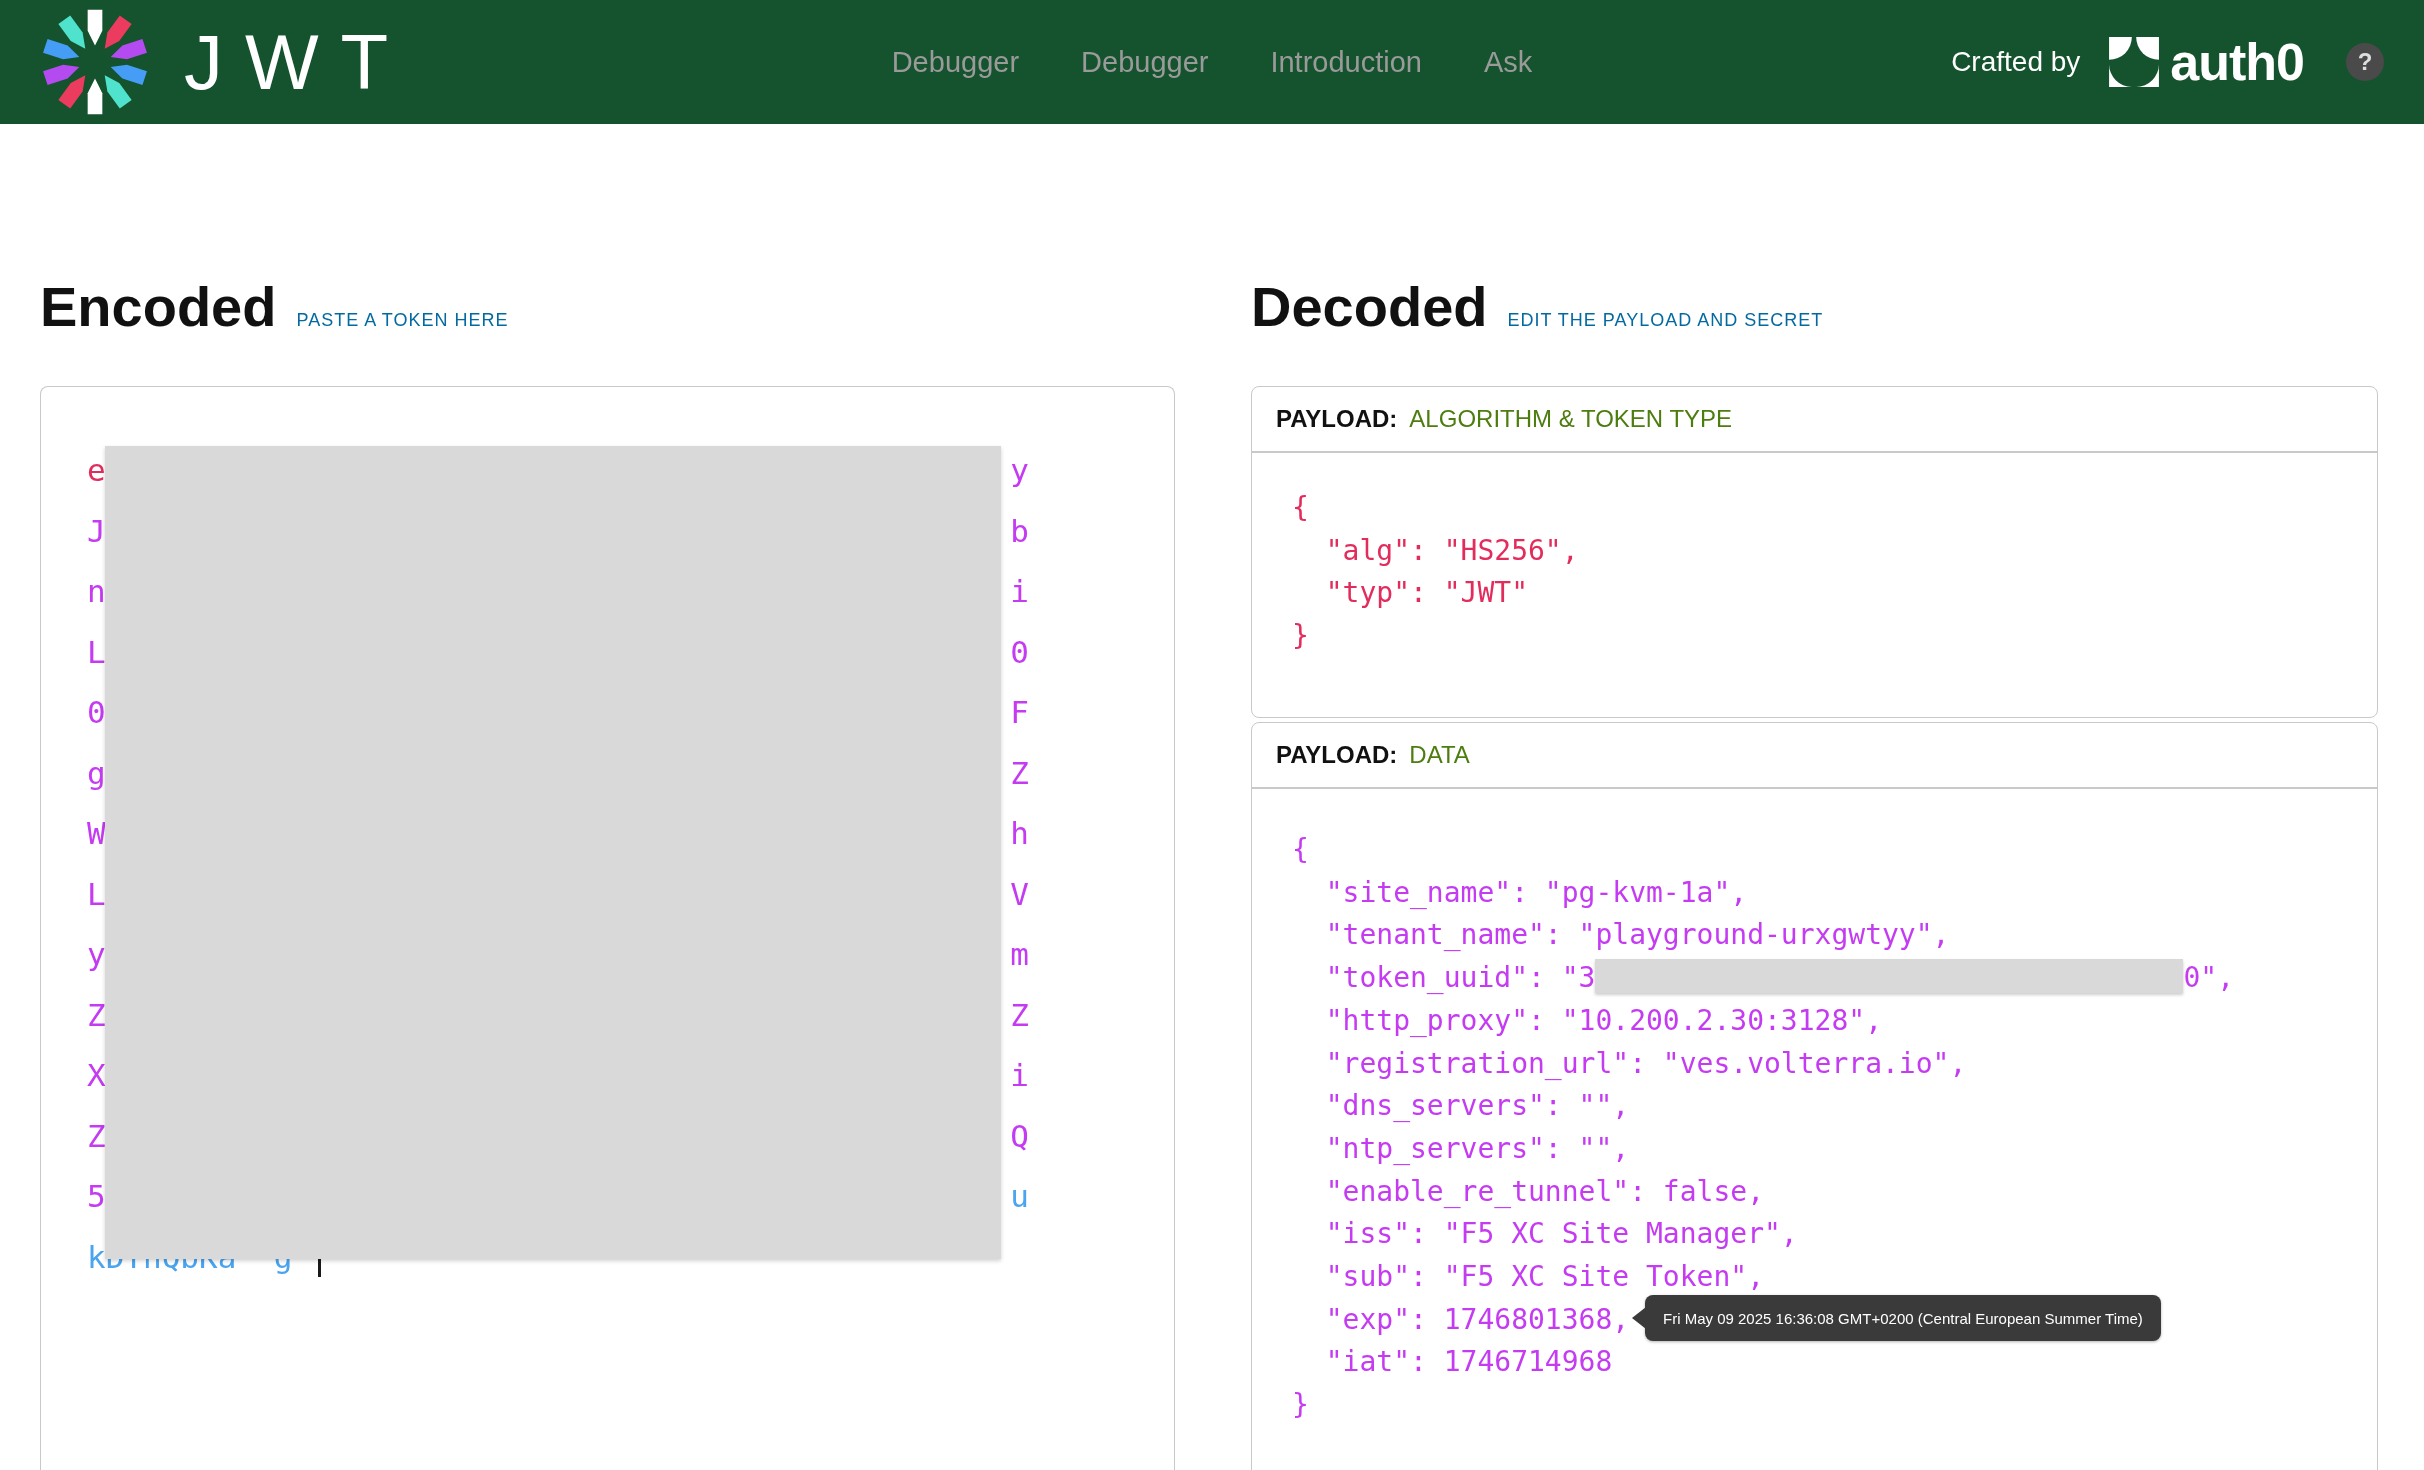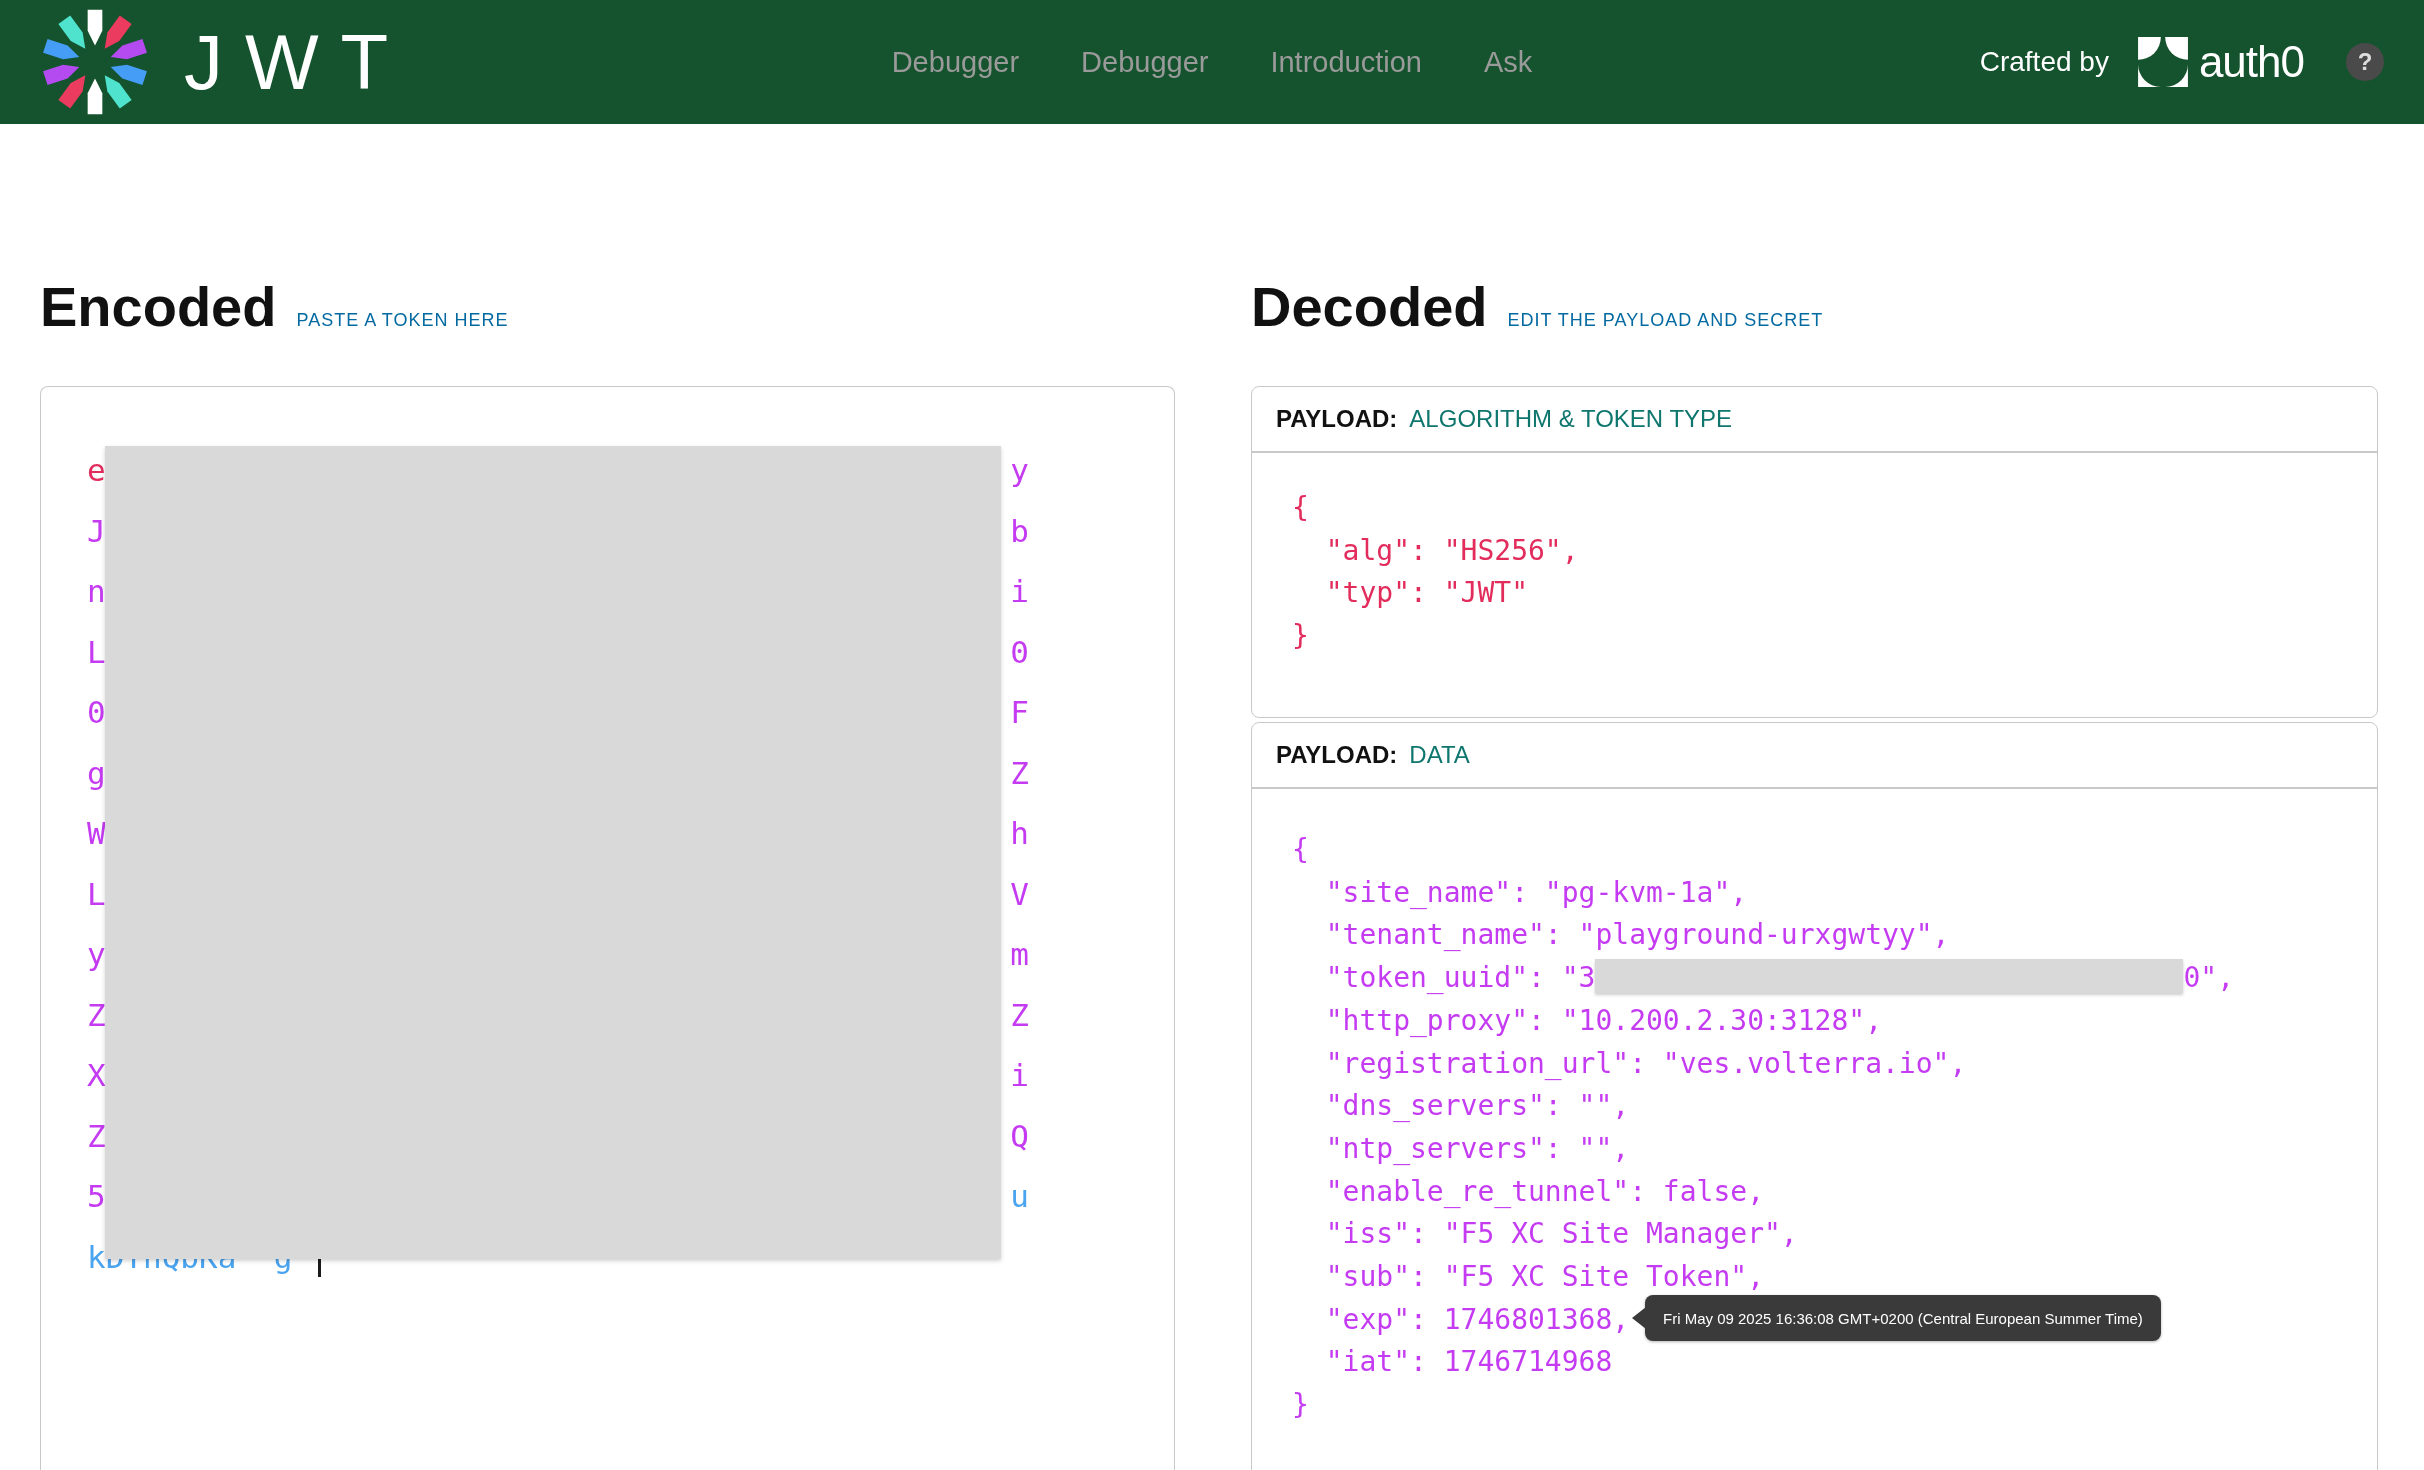--- a/index.html
+++ b/index.html
@@ -12,21 +12,21 @@
   .logo { display:flex; align-items:center; text-decoration:none; cursor:pointer; }
   .pinwheel { width:110px; height:110px; margin-right:34px; }
   .wordmark { color:#fff; font-size:78px; font-weight:500; letter-spacing:22px; line-height:1; }
   .mainnav { position:absolute; left:50%; top:0; height:124px; transform:translateX(-50%);
              display:flex; align-items:center; gap:62px; }
   .nav-item { color:#9a9a9a; font-size:29px; cursor:pointer; text-decoration:none; white-space:nowrap; }
   .crafted { margin-left:auto; display:flex; align-items:center; }
   .crafted-label { color:#fff; font-size:28px; font-weight:500; margin-right:28px; }
   .auth0 { display:flex; align-items:center; text-decoration:none; cursor:pointer; }
   .auth0-shield { width:52px; height:52px; margin-right:10px; }
-  .auth0-word { color:#fff; font-size:44px; font-weight:400; letter-spacing:-1px; line-height:1; }
+  .auth0-word { color:#fff; font-size:52px; font-weight:700; letter-spacing:-1px; line-height:1; }
   .help { width:38px; height:38px; margin-left:42px; border:none; border-radius:50%;
           background:var(--c-helpbg); color:#ddd; font-size:24px; font-weight:700;
           display:flex; align-items:center; justify-content:center; cursor:pointer; }
 
   
   .content { display:grid; grid-template-columns:1135px 1127px; column-gap:76px; padding:0 40px; }
   .panel-head { margin-top:150px; margin-bottom:48px; height:64px; display:flex; align-items:baseline; }
   .panel-head h1 { font-size:56px; font-weight:600; color:#111; letter-spacing:0; }
   .panel-sub { font-size:18px; color:#0369a1; letter-spacing:1px; margin-left:20px; font-weight:400; }
 
@@ -42,21 +42,21 @@
   .c-purple { color:var(--c-purple); }
   .c-blue   { color:var(--c-blue); }
   .caret { display:inline-block; width:2.5px; height:40px; background:#1a1a1a; margin-left:26px; }
   .token-redaction { position:absolute; left:64px; top:59px; width:896px; height:813px;
                      background:var(--c-redact); box-shadow:0 2px 4px rgba(0,0,0,.18); }
 
   
   .card-title { height:66px; display:flex; align-items:center; padding:0 24px;
                 border-bottom:2px solid var(--c-border); }
   .card-label { font-size:24px; font-weight:700; color:#111; }
-  .card-sublabel { font-size:24px; color:#0f766e; margin-left:12px; }
+  .card-sublabel { font-size:24px; color:#4d7c0f; margin-left:12px; }
   .code { font-family:"DejaVu Sans Mono", monospace; font-size:28px; line-height:42.7px; white-space:pre; }
   .header-card { height:332px; margin-bottom:4px; }
   .header-card .code { padding:34px 0 0 40px; color:var(--c-red); }
   .payload-card { position:relative; height:759px; }
   .payload-card .code { padding:40px 0 0 40px; color:var(--c-purple); }
   .inline-redaction { display:inline-block; width:588px; height:34px; background:var(--c-redact);
                       vertical-align:-6px; box-shadow:0 2px 3px rgba(0,0,0,.2); }
   .tooltip { position:absolute; left:393px; top:572px; height:46px; background:var(--c-tooltip);
              border-radius:8px; color:#fff; font-size:15px; display:flex; align-items:center;
              padding:0 18px; white-space:nowrap; box-shadow:0 1px 3px rgba(0,0,0,.3); }

